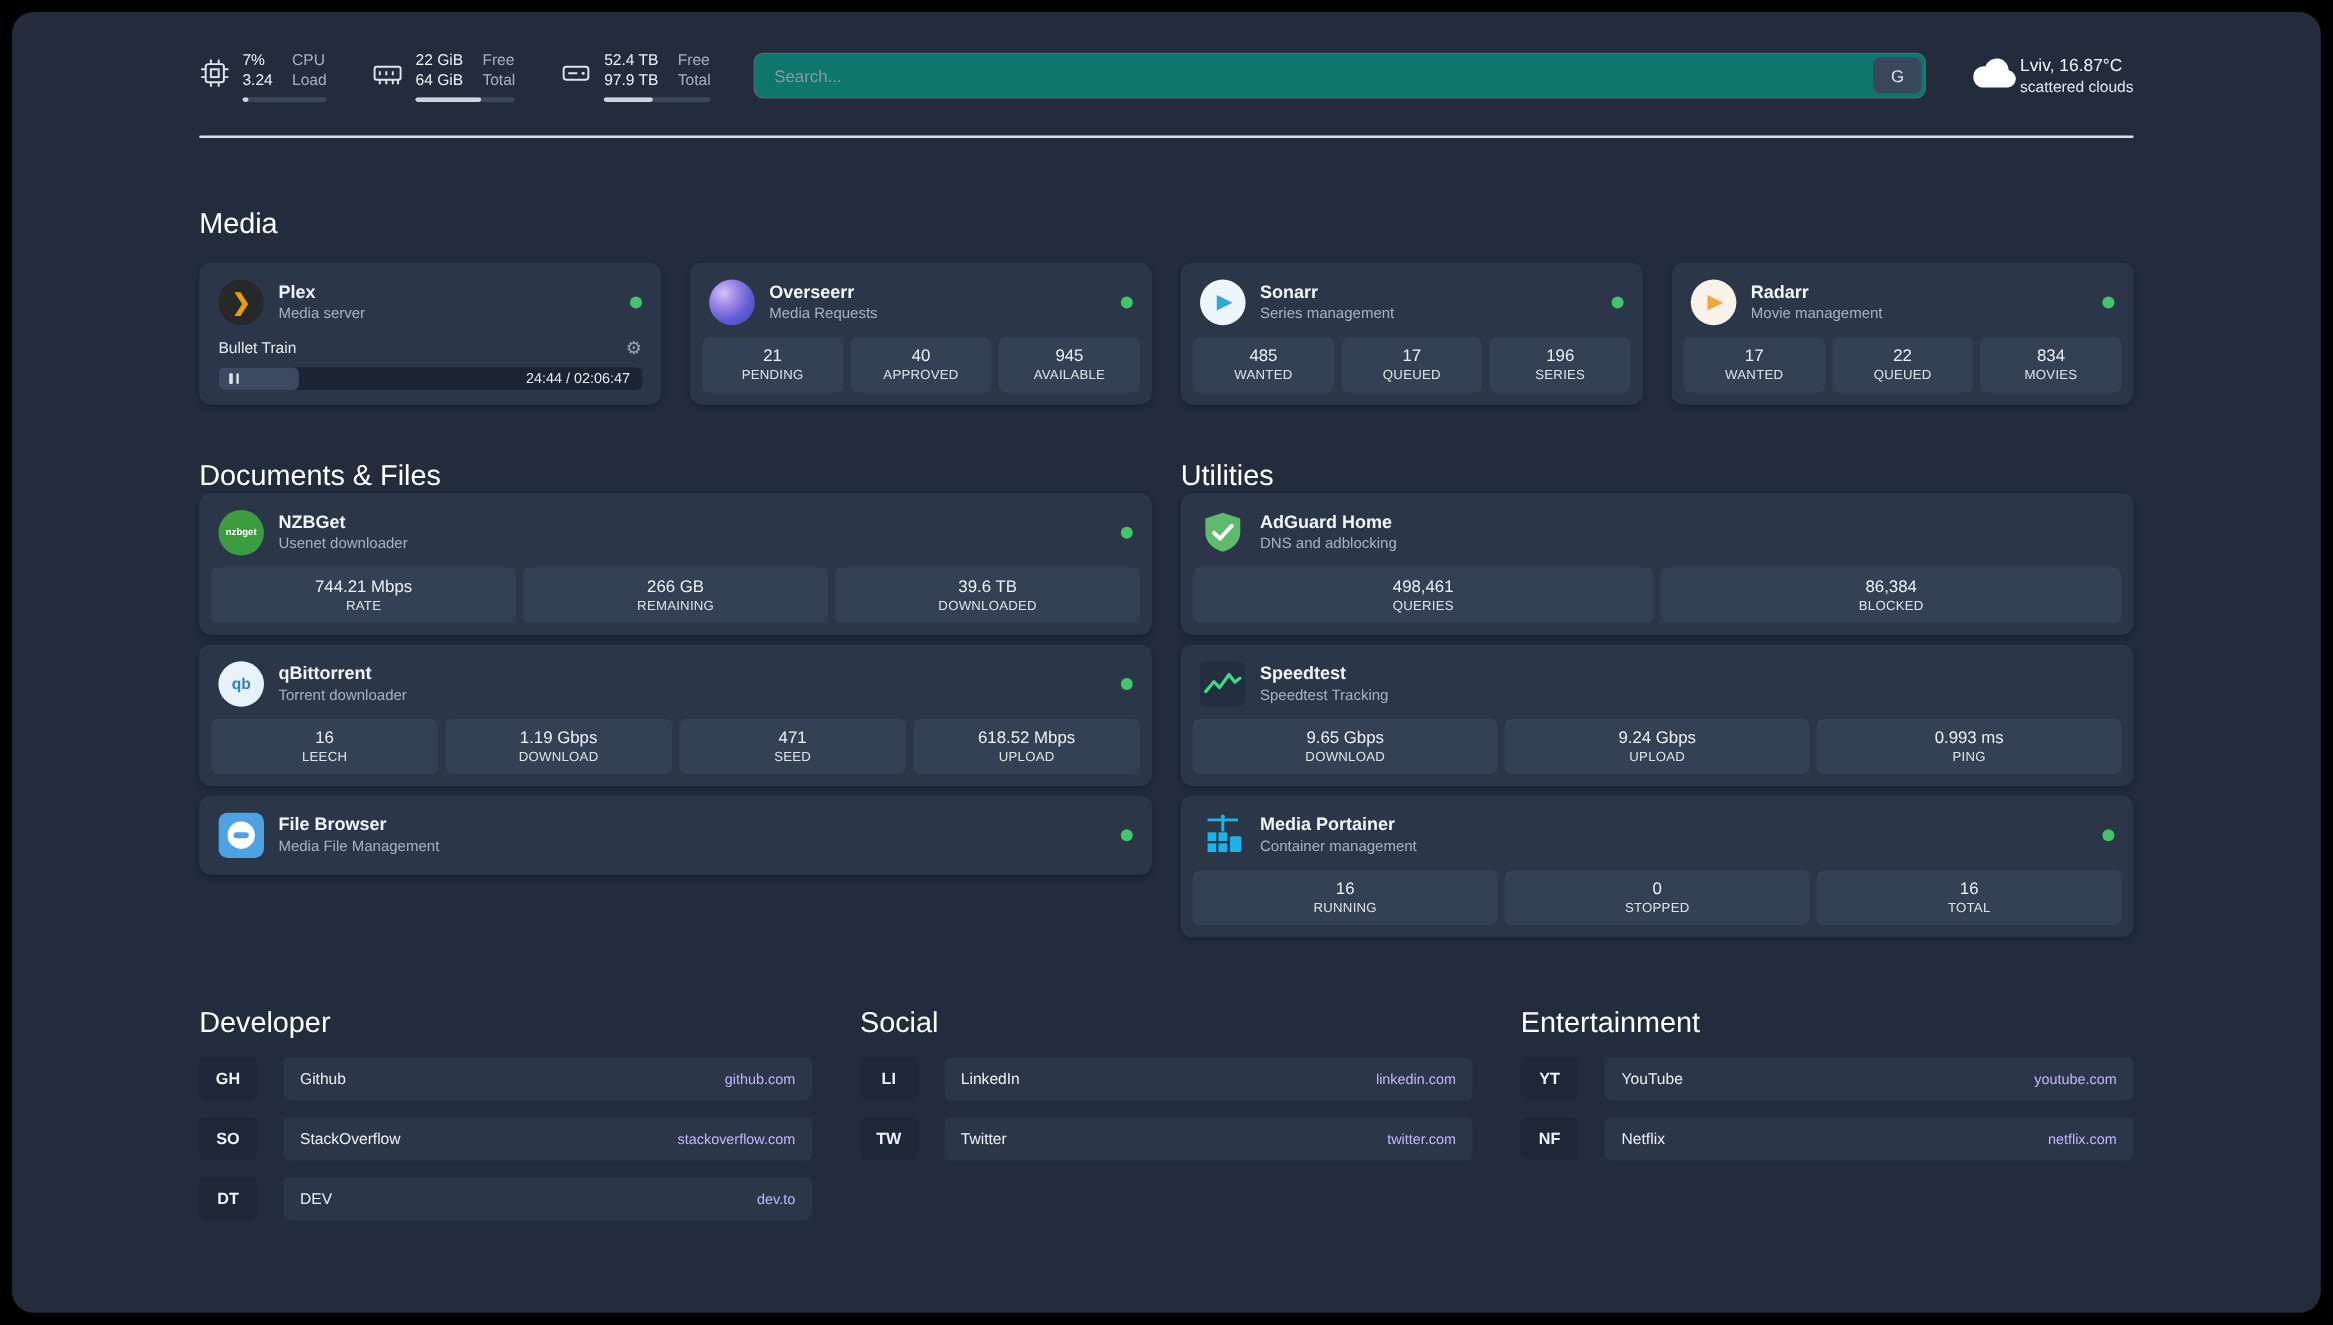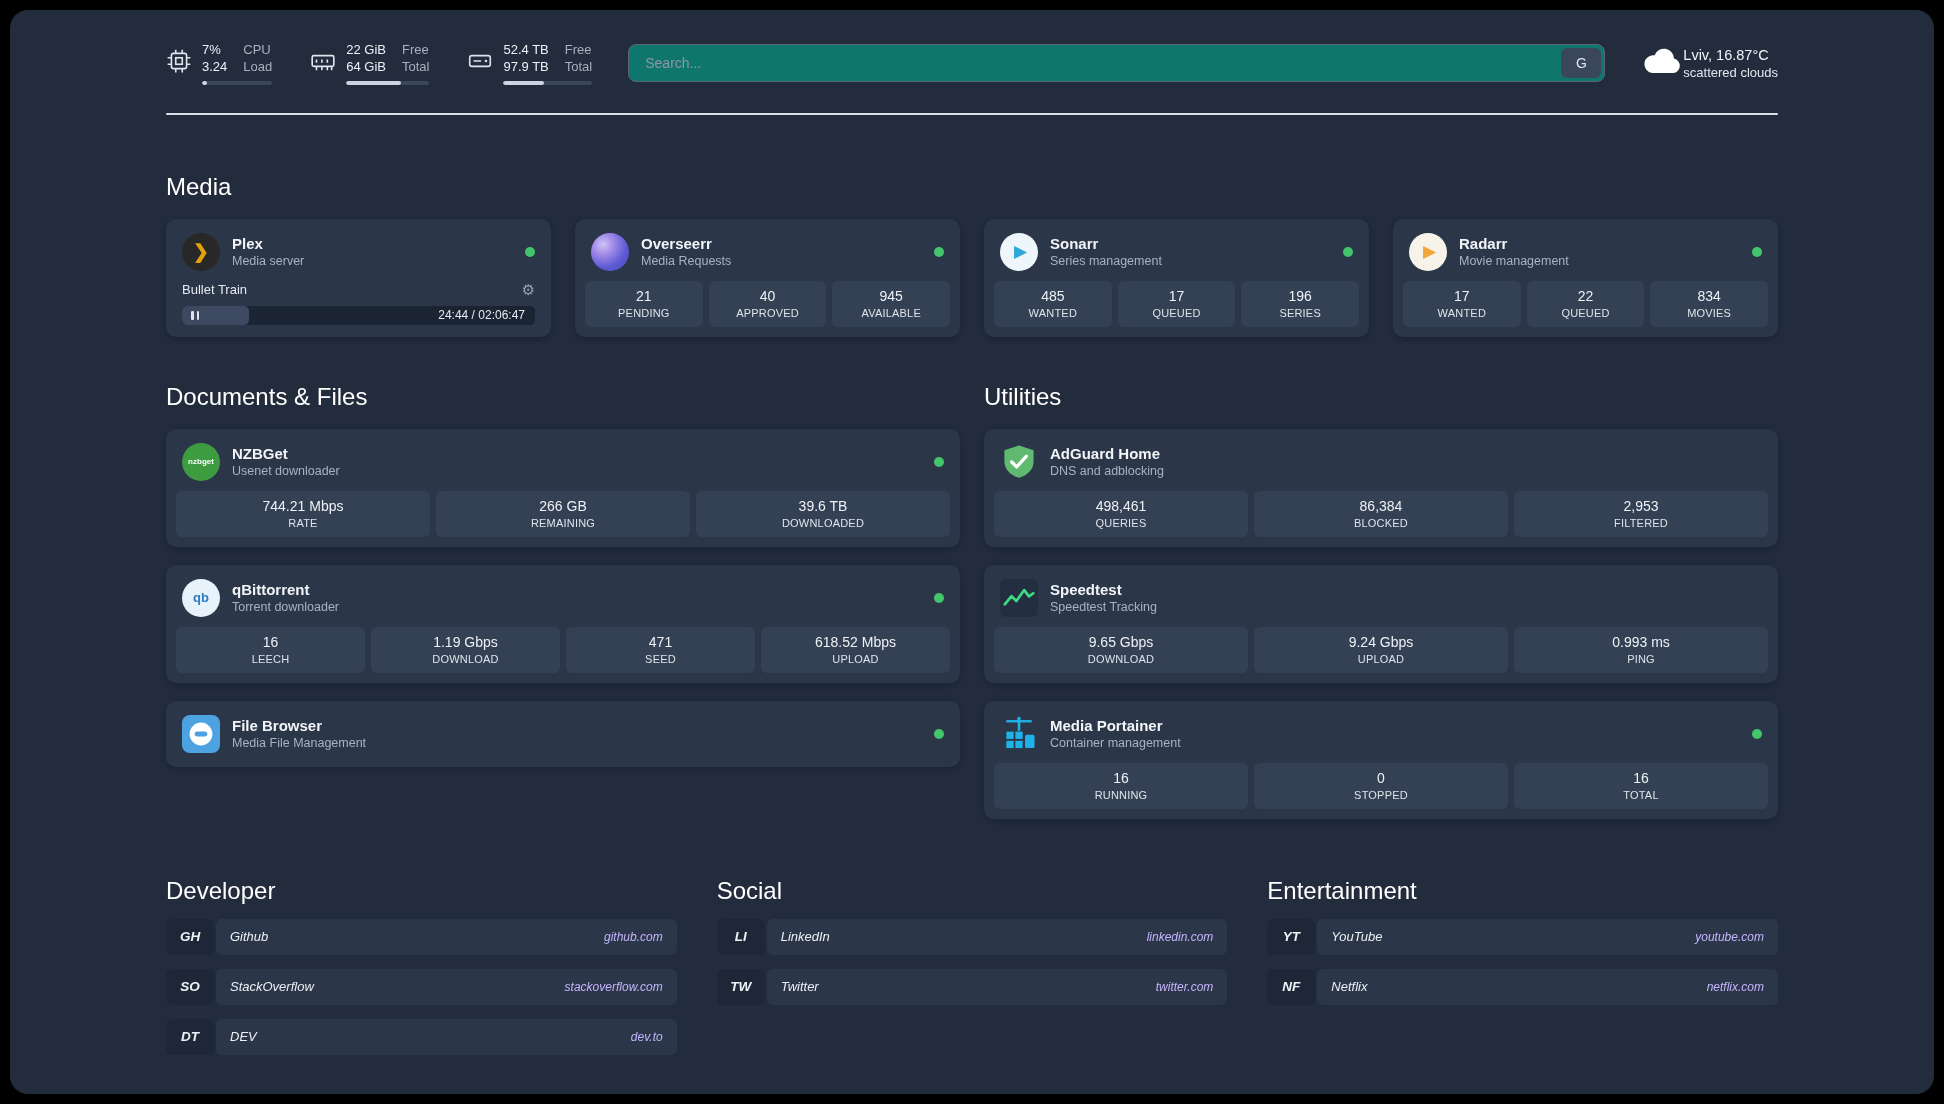--- a/index.html
+++ b/index.html
@@ -65,26 +65,26 @@
   .np-row { display:flex; justify-content:space-between; align-items:center; font-size:13px; color:#e6eaf0; margin-bottom:7px; }
   .gear { color:#96a0ae; font-size:15px; cursor:pointer; }
   .player-bar { position:relative; height:19px; background:#1b2433; border-radius:5px; display:flex; align-items:center; padding:0 9px; overflow:hidden; }
   .player-fill { position:absolute; left:0; top:0; bottom:0; background:#3c4960; border-radius:5px; }
   .pause { position:relative; display:flex; gap:3px; z-index:1; cursor:pointer; }
   .pause i { display:block; width:2.5px; height:9px; background:#dfe4ea; border-radius:1px; }
   .play-time { position:absolute; right:10px; font-size:12px; color:#e7ebf1; z-index:1; }
 
   
   .two-col { display:grid; grid-template-columns:1fr 1fr; gap:24px; margin-top:46px; }
-  .col-cards { display:flex; flex-direction:column; gap:18px; margin-top:18px; }
+  .col-cards { display:flex; flex-direction:column; gap:8px; }
   .head-only .card-head { padding-bottom:4px; }
 
   
   .links-grid { display:grid; grid-template-columns:1fr 1fr 1fr; gap:40px; margin-top:58px; padding-bottom:44px; }
-  .link-row { display:flex; gap:2px; margin-top:14px; height:36px; cursor:pointer;font-style:italic; }
+  .link-row { display:flex; gap:22px; margin-top:14px; height:36px; cursor:pointer; }
   .abbr { width:48px; background:#1d2737; border-radius:6px; color:#eef1f5; font-weight:700; font-size:13.5px;
     display:flex; align-items:center; justify-content:center; flex:none; }
   .pill { flex:1; background:#2b3649; border-radius:6px; display:flex; align-items:center; justify-content:space-between; padding:0 14px; }
   .link-name { font-size:13px; color:#edf0f4; }
   .link-url { font-size:12px; color:#c4b5fd; }
 </style>
 </head>
 <body>
 
 <div class="panel">
@@ -394,24 +394,20 @@
             </div>
           </div>
           <div class="stats">
             <div class="stat">
               <div class="stat-value">498,461</div>
               <div class="stat-label">QUERIES</div>
             </div>
             <div class="stat">
               <div class="stat-value">86,384</div>
               <div class="stat-label">BLOCKED</div>
-            </div>
-            <div class="stat">
-              <div class="stat-value">2,953</div>
-              <div class="stat-label">FILTERED</div>
             </div>
           </div>
         </div>
 
         <div class="card">
           <div class="card-head">
             <span class="icon-svg">
               <svg viewBox="0 0 24 24">
                     <rect width="24" height="24" rx="4" fill="#232e40"></rect>
                     <path d="M3 16l4.3-5.2 3 3.1 5-6.9 3 4 2.7-2" stroke="#3ddc84" fill="none" stroke-width="1.7" stroke-linecap="round" stroke-linejoin="round"></path>

